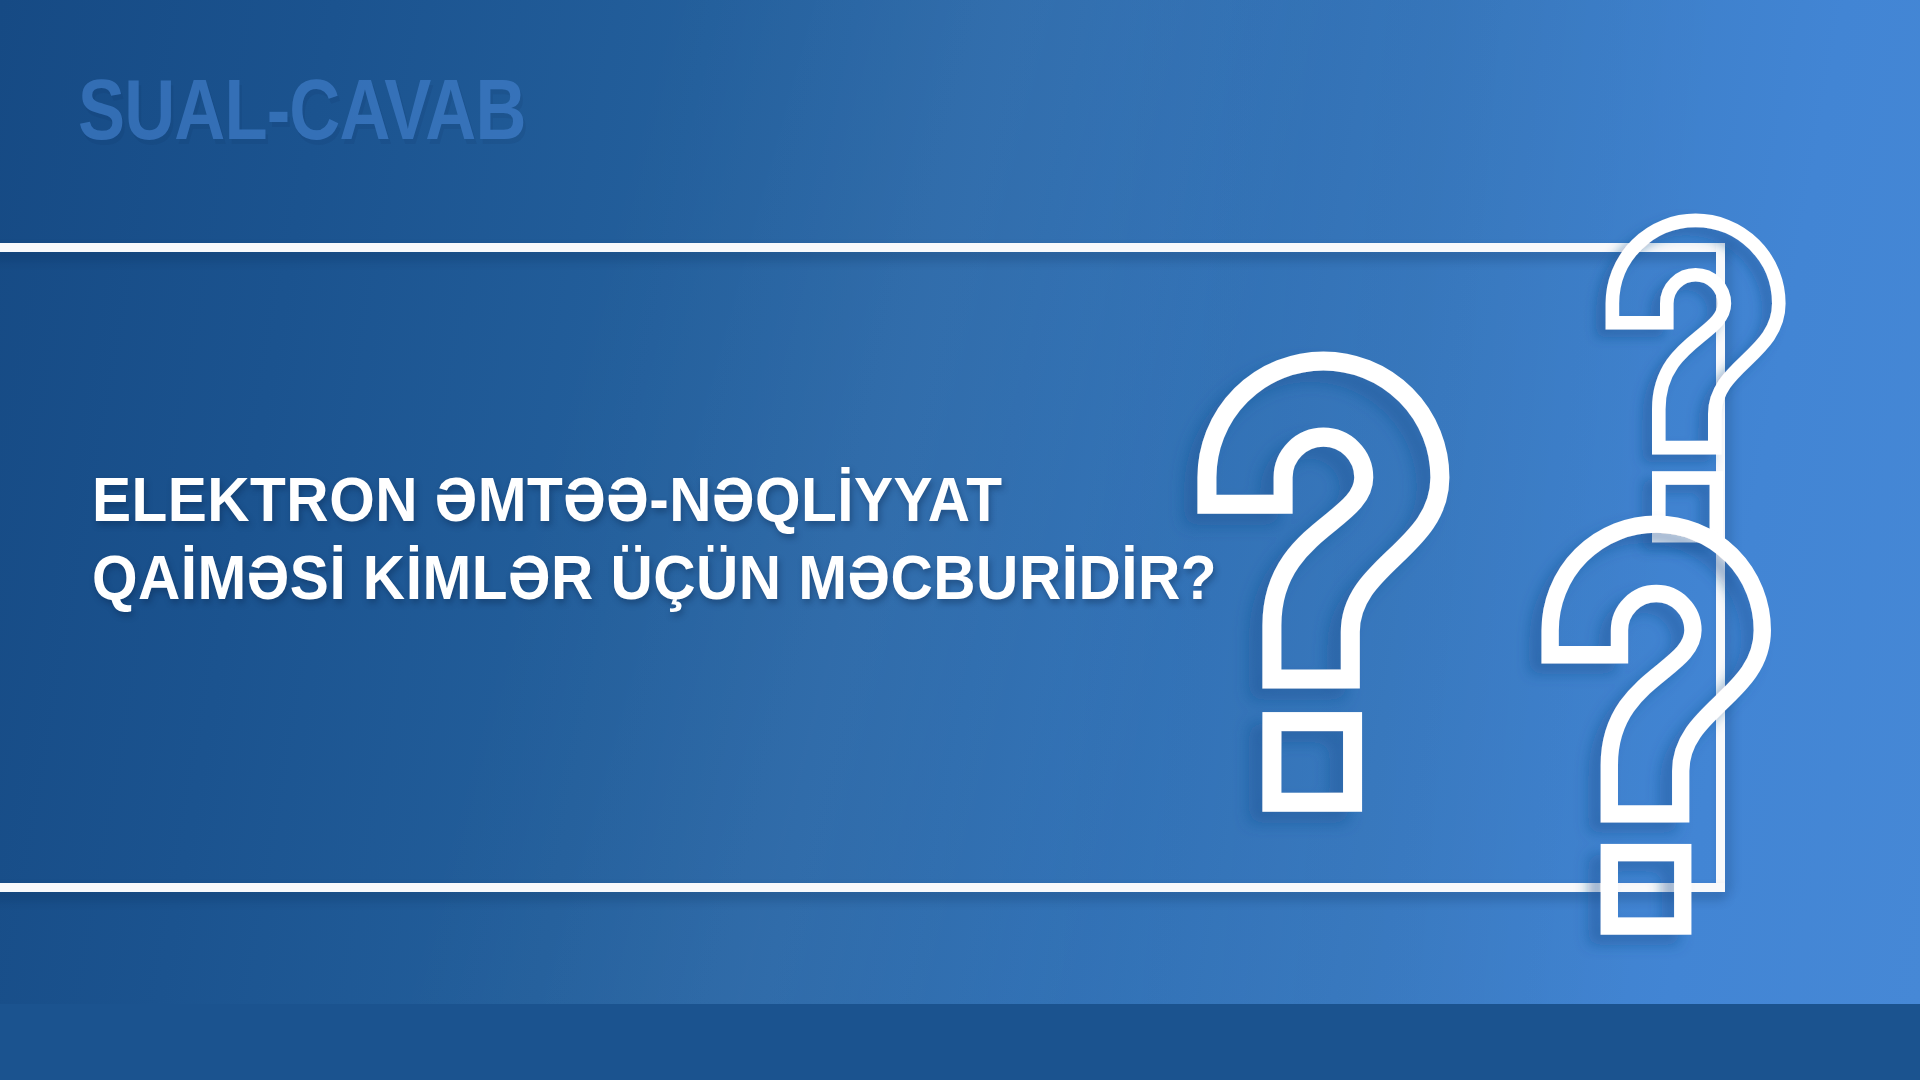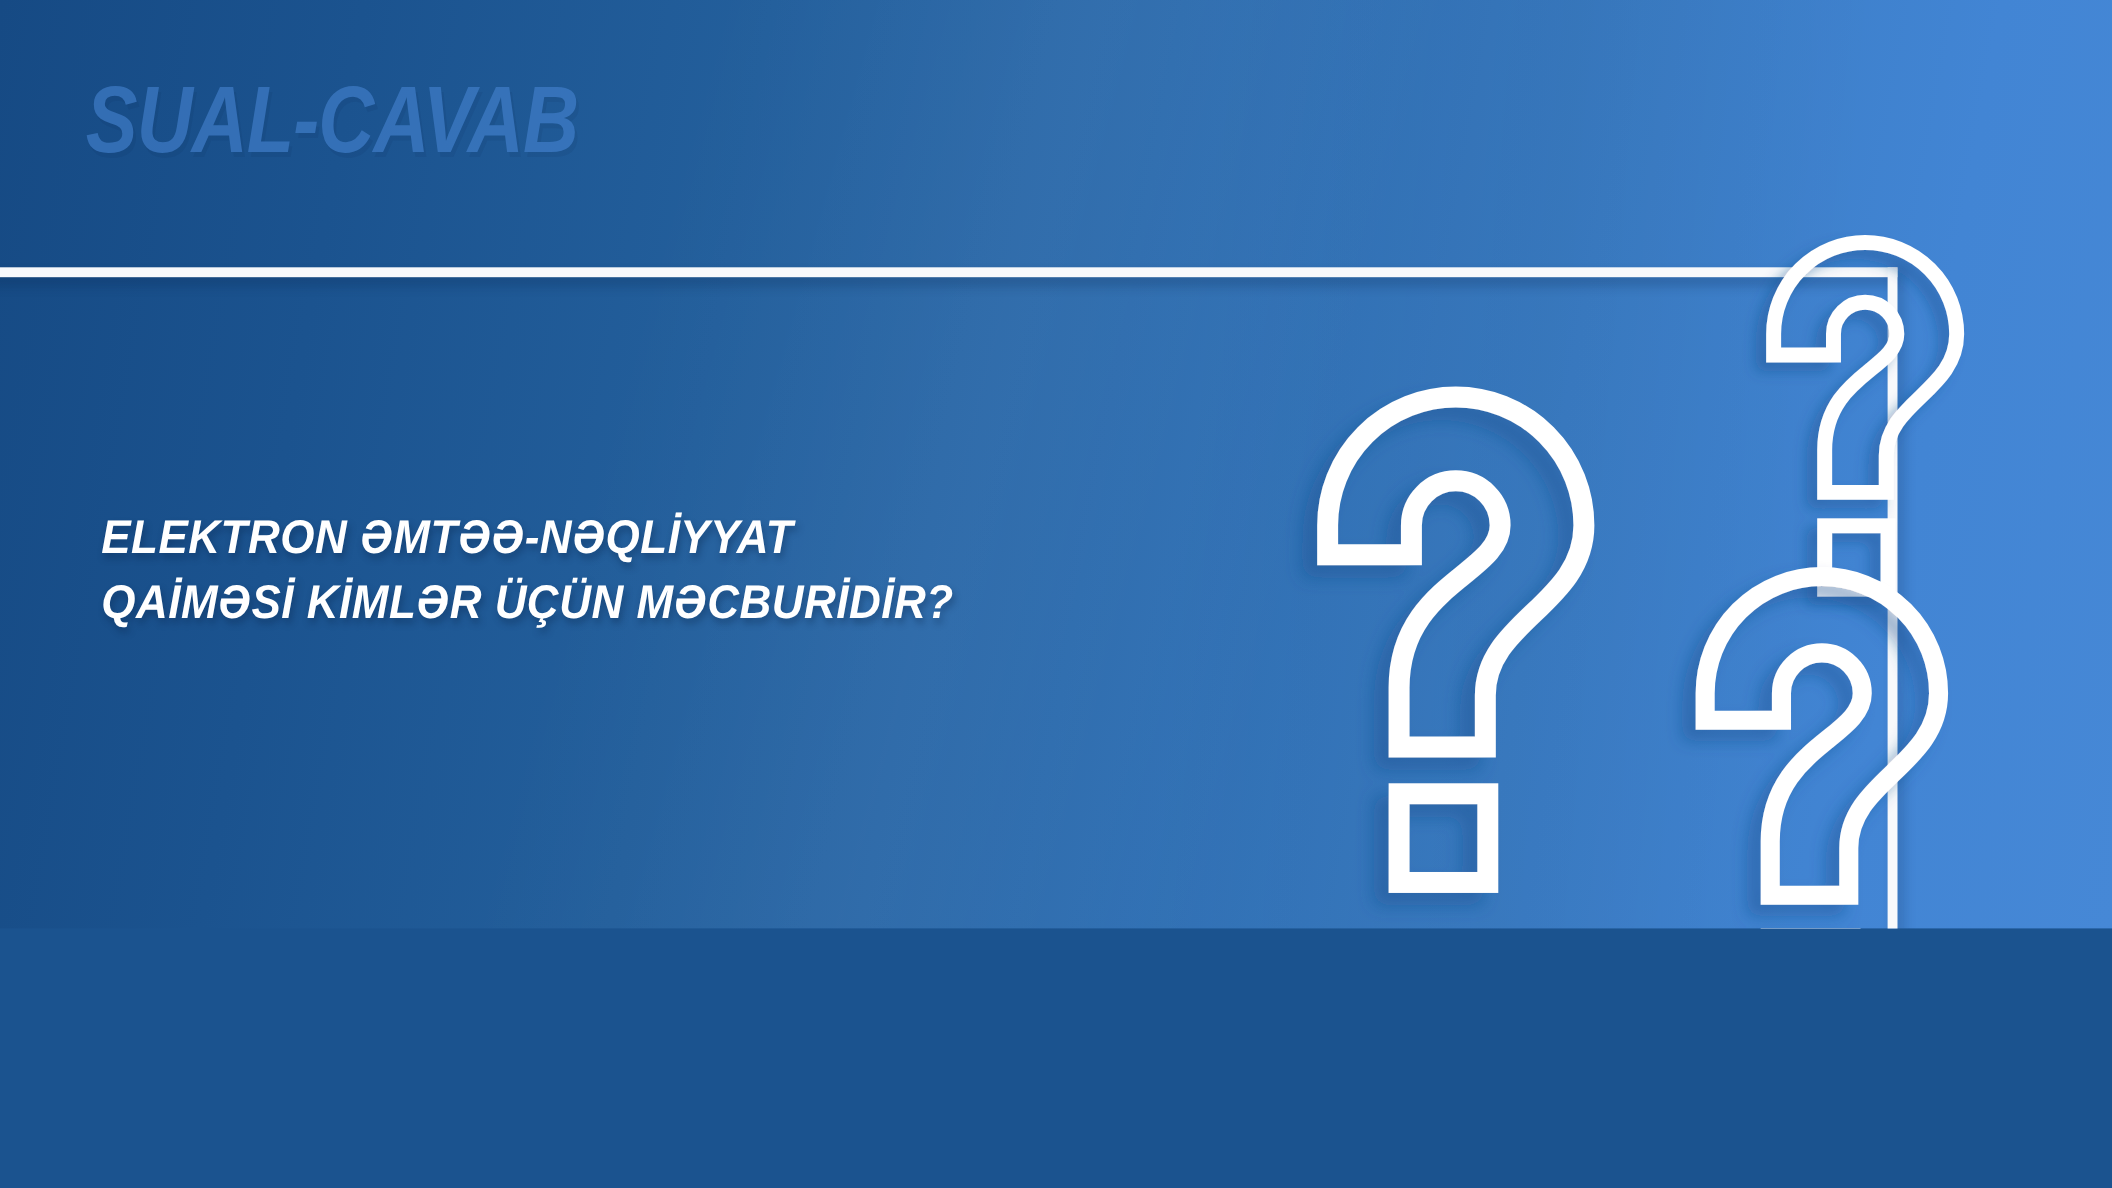--- a/index.html
+++ b/index.html
@@ -5,32 +5,31 @@
   * { margin:0; padding:0; box-sizing:border-box; }
   html,body { width:1920px; height:1080px; overflow:hidden; }
   body{
     font-family:"Liberation Sans", sans-serif;
     background:#1b538f;
   }
 
   .banner{
     position:relative;
     width:1920px;
-    height:844px;
+    height:1004px;
     overflow:hidden;
     background:
       linear-gradient(100deg,
         #164a84 0%,
         #1b538f 16%,
         #235f9c 34%,
         #2d6cae 52%,
         #3a7cc4 72%,
         #4285d4 88%,
         #4688d6 100%);
-    font-style: italic;
   }
 
   
   .sheen{
     position:absolute; inset:0;
     background:
       linear-gradient(105deg, rgba(255,255,255,0.00) 30%, rgba(255,255,255,0.035) 46%, rgba(255,255,255,0.00) 62%),
       linear-gradient(95deg, rgba(0,0,0,0.00) 55%, rgba(0,0,0,0.035) 72%, rgba(0,0,0,0.00) 86%);
     pointer-events:none;
   }
@@ -92,21 +91,21 @@
   }
   .qmarks svg{ display:block; width:100%; height:100%; overflow:visible; }
 
   
   .headline{
     position:absolute;
     left:92px;
     top:468px;
     width:1120px;
     color:#ffffff;
-    font-size:43px;
+    font-size:63px;
     line-height:0.99;
     font-weight:700;
     letter-spacing:0.5px;
     text-transform:uppercase;
     text-shadow: 2px 4px 7px rgba(8,35,70,0.38);
   }
   .headline .ln{
     display:block;
     transform:scaleX(0.93);
     transform-origin:left center;

